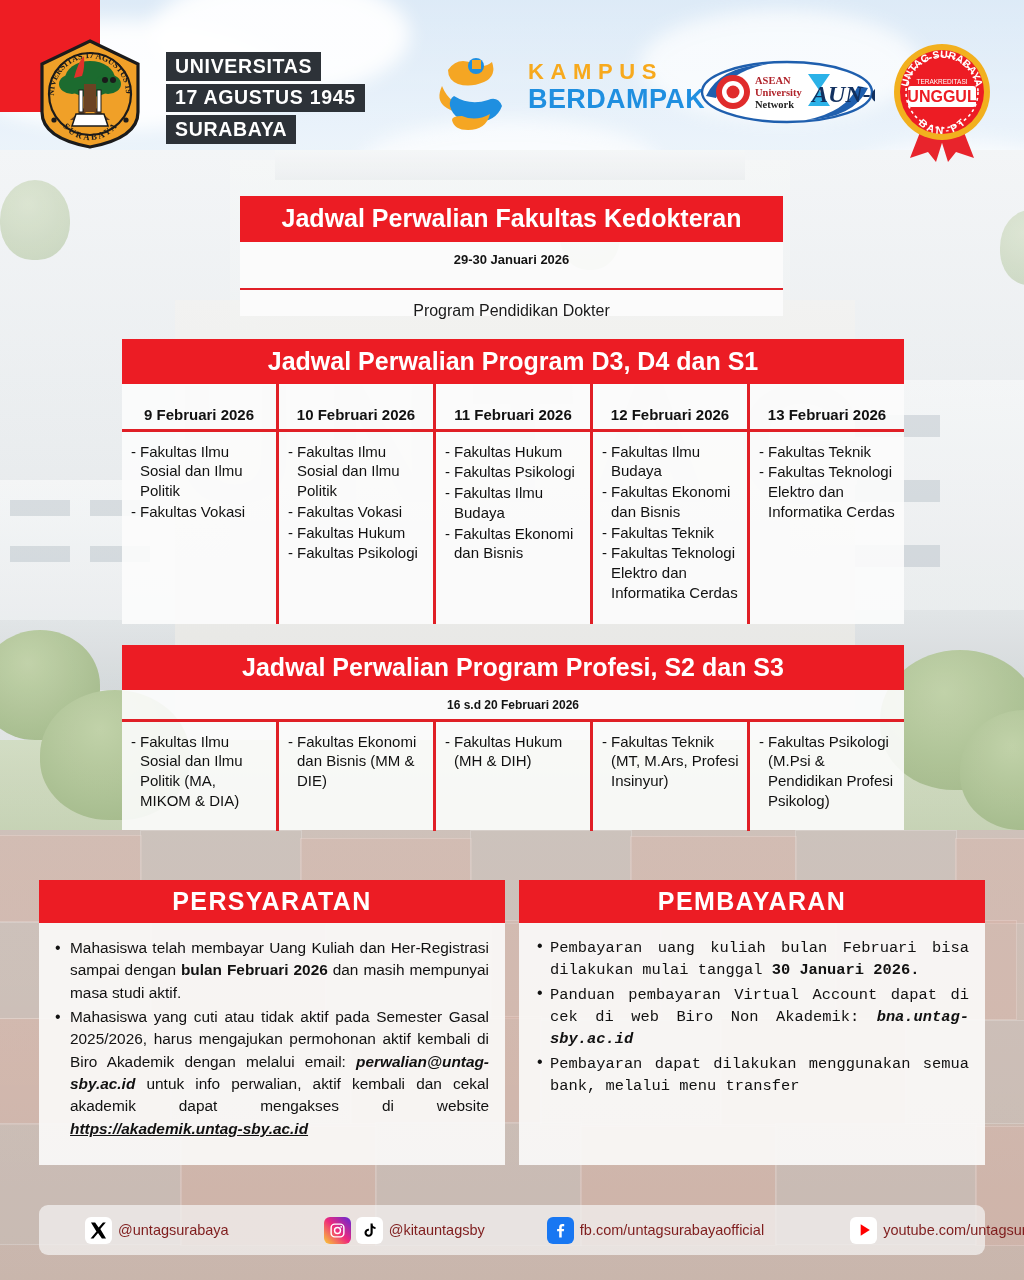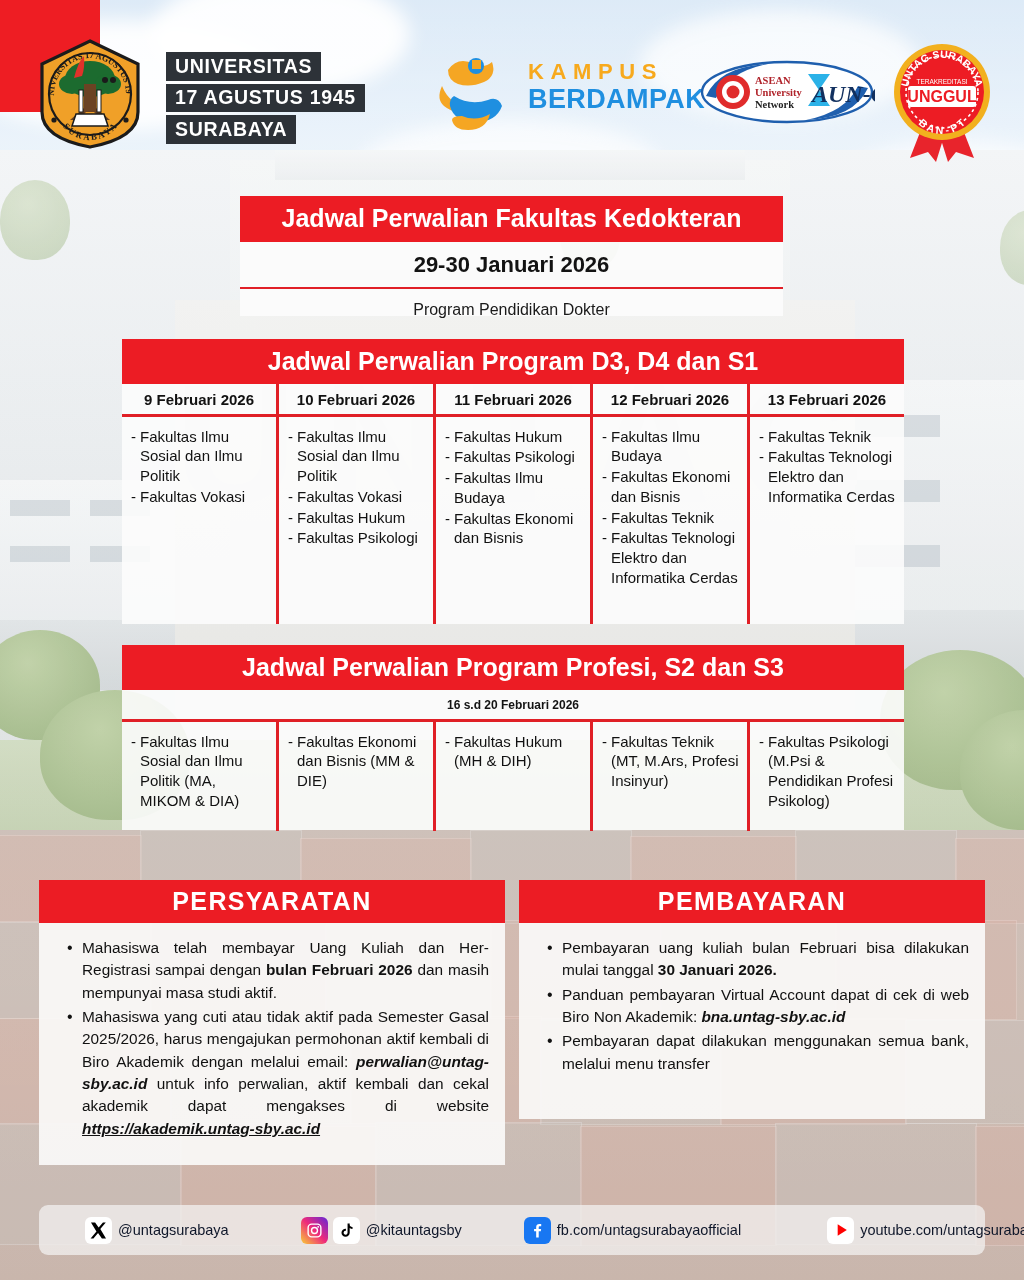--- a/index.html
+++ b/index.html
@@ -57,46 +57,46 @@
   .white-box{background:rgba(252,252,252,.90);}
   .sub-strong{text-align:center;font-weight:700;color:#131313;}
   .sub-norm{text-align:center;font-weight:400;color:#1a1a1a;}
   .hr-red{height:2px;background:#e12028;}
 
   
   .cols{display:flex;width:100%;height:100%;}
   .col{flex:1 1 0;position:relative;box-sizing:border-box;}
   .col + .col{border-left:3px solid #e01f26;}
   .col-head{text-align:center;font-weight:700;font-size:15px;color:#111;
-    padding:7px 2px 6px;}
+    padding:22px 2px 6px;}
   .head-rule{height:2.5px;background:#e01f26;}
   .col-body{padding:10px 8px 8px 9px;}
   .fitem{display:flex;font-size:15px;line-height:1.32;color:#111;margin-bottom:1px;}
   .fitem .dash{margin-right:4px;}
 
   
   .info-head{background:#ec1c24;color:#fff;font-weight:800;font-size:25px;
     letter-spacing:.055em;text-align:center;display:flex;align-items:center;justify-content:center;}
   .info-body{background:rgba(250,249,248,.93);padding:14px 16px 12px 12px;box-sizing:border-box;}
   .info-body ul{margin:0;padding:0 0 0 19px;list-style:none;}
   .info-body li{position:relative;font-size:15.4px;line-height:1.45;color:#111;
-    text-align:justify;margin-bottom:2px;margin-left:12px;}
+    text-align:justify;margin-bottom:2px;}
   .info-body li::before{content:"•";position:absolute;left:-15px;top:-1px;font-size:16px;}
   .bld2{font-weight:700;}
   .em-link{font-weight:800;font-style:italic;}
   .em-link.u{text-decoration:underline;}
 
   
   .footer{position:absolute;left:39px;top:1205px;width:946px;height:50px;
     background:rgba(240,238,236,.80);border-radius:9px;z-index:5;
     display:flex;align-items:center;}
   .soc{display:flex;align-items:center;}
   .soc-ic{width:27px;height:27px;border-radius:6px;display:flex;align-items:center;
     justify-content:center;flex:0 0 auto;background:#fff;overflow:hidden;}
-  .soc-txt{font-size:14.5px;color:#0f172a;margin-left:6px;white-space:nowrap;font-weight:400;}
+  .soc-txt{font-size:14.5px;color:#7f1d1d;margin-left:6px;white-space:nowrap;font-weight:400;}
 </style>
 </head>
 <body>
 
 <div class="poster">
 
   <div class="bg-sky">
     <div class="cloud" style="left:-40px;top:20px;width:320px;height:110px;"></div>
     <div class="cloud" style="left:150px;top:-25px;width:260px;height:120px;"></div>
     <div class="cloud" style="left:360px;top:120px;width:300px;height:90px;opacity:.75;"></div>
@@ -261,21 +261,21 @@
         <text font-size="10.5" font-weight="bold" fill="#fff" font-family="Liberation Sans, sans-serif">
           <textPath href="#banBot" startOffset="50%" text-anchor="middle">B A N - P T</textPath>
         </text>
       </svg>
     </div>
   </div>
 
   <div class="panel" style="left:240px;top:196px;width:543px;height:120px;">
     <div class="red-head" style="height:46px;font-size:25px;">Jadwal Perwalian Fakultas Kedokteran</div>
     <div class="white-box" style="height:74px;">
-      <div class="sub-strong" style="font-size:22px;padding:10px 0 9px;">29-30 Januari 2026</div>
+      <div class="sub-strong" style="font-size:13px;padding:10px 0 21px;">29-30 Januari 2026</div>
       <div class="hr-red"></div>
       <div class="sub-norm" style="font-size:16px;padding:12px 0 0;">Program Pendidikan Dokter</div>
     </div>
   </div>
 
   <div class="panel" style="left:122px;top:339px;width:782px;height:285px;">
     <div class="red-head" style="height:45px;font-size:25px;">Jadwal Perwalian Program D3, D4 dan S1</div>
     <div class="white-box" style="height:240px;">
       <div class="cols" id="d3-cols">
           <div class="col">
@@ -431,40 +431,40 @@
     <div class="info-body" style="height:242px;">
       <ul id="pers-list">
           <li><span>Mahasiswa telah membayar Uang Kuliah dan Her-Registrasi sampai dengan </span><span class="bld2">bulan Februari 2026</span><span> dan masih mempunyai masa studi aktif.</span></li>
           <li><span>Mahasiswa yang cuti atau tidak aktif pada Semester Gasal 2025/2026, harus mengajukan permohonan aktif kembali di Biro Akademik dengan melalui email: </span><span class="em-link">perwalian@untag-sby.ac.id</span><span> untuk info perwalian, aktif kembali dan cekal akademik dapat mengakses di website </span><span class="em-link u">https://akademik.untag-sby.ac.id</span></li>
         </ul>
     </div>
   </div>
 
   <div class="panel" style="left:519px;top:880px;width:466px;height:285px;border-radius:10px;">
     <div class="info-head" style="height:43px;">PEMBAYARAN</div>
-    <div class="info-body" style="height:196px;">
+    <div class="info-body" style="height:242px;font-family:Liberation Mono, monospace;">
       <ul id="pemb-list">
           <li><span>Pembayaran uang kuliah bulan Februari bisa dilakukan mulai tanggal </span><span class="bld2">30 Januari 2026.</span></li>
           <li><span>Panduan pembayaran Virtual Account dapat di cek di web Biro Non Akademik: </span><span class="em-link">bna.untag-sby.ac.id</span></li>
           <li><span>Pembayaran dapat dilakukan menggunakan semua bank, melalui menu transfer</span></li>
         </ul>
     </div>
   </div>
 
   <div class="footer">
     <div class="soc" style="margin-left:46px;">
       <span class="soc-ic">
         <svg viewBox="0 0 24 24" width="19" height="19">
             <path fill="#000" d="M2.5 2h5.2l4.5 6.1L17.6 2h3.6l-6.9 8 7.2 12h-5.2l-4.9-6.7L5.6 22H2l7.4-8.6L2.5 2z"></path>
           </svg>
       </span>
       <span class="soc-txt">@untagsurabaya</span>
     </div>
 
-    <div class="soc" style="margin-left:72px;">
+    <div class="soc" style="margin-left:95px;">
       <span class="soc-ic" style="background:linear-gradient(45deg,#f9ce34,#ee2a7b,#6228d7);">
         <svg viewBox="0 0 24 24" width="17" height="17">
           <rect x="3" y="3" width="18" height="18" rx="5" fill="none" stroke="#fff" stroke-width="2"></rect>
           <circle cx="12" cy="12" r="4.2" fill="none" stroke="#fff" stroke-width="2"></circle>
           <circle cx="17.2" cy="6.8" r="1.3" fill="#fff"></circle>
         </svg>
       </span>
       <span class="soc-ic" style="margin-left:5px;">
         <svg viewBox="0 0 24 24" width="17" height="17">
             <path fill="#000" d="M16.5 2h-3v13.2a2.8 2.8 0 1 1-2.3-2.8v-3A5.8 5.8 0 1 0 16.5 15V8.6a7 7 0 0 0 4 1.3V7a4.4 4.4 0 0 1-4-5z"></path>

